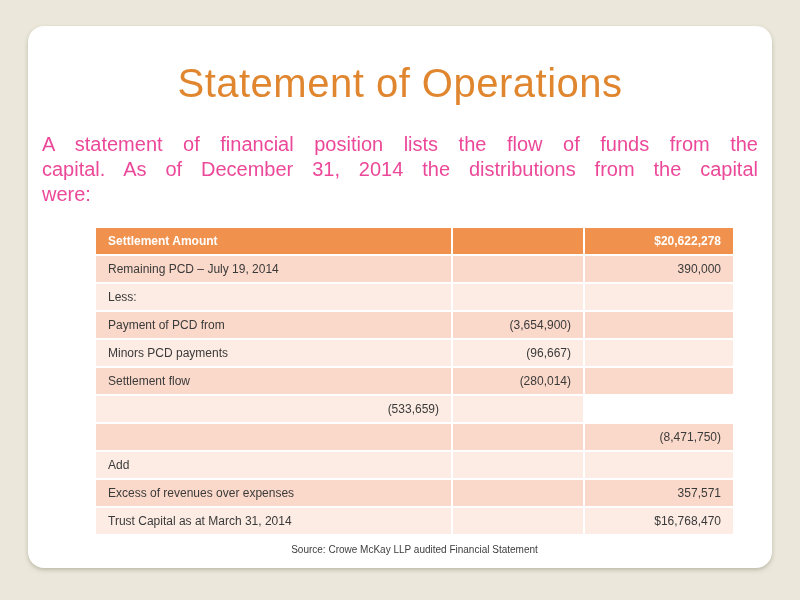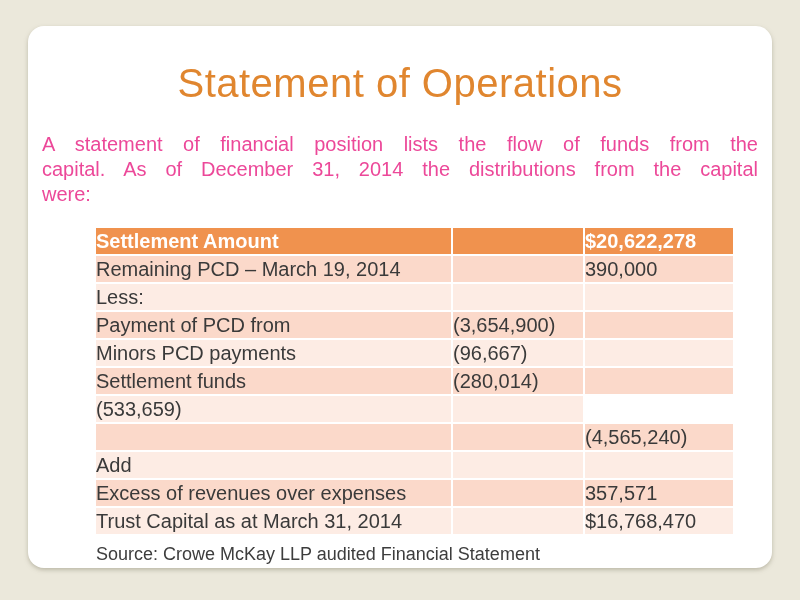--- a/index.html
+++ b/index.html
@@ -58,41 +58,41 @@
   }
   .trow {
     display: grid;
     grid-template-columns: 355px 130px 148px;
     column-gap: 2px;
   }
   .cell {
     box-sizing: border-box;
     height: 26px;
     line-height: 26px;
-    padding: 0 0;
-    font-size: 20px;
+    padding: 0 12px;
+    font-size: 12px;
     color: #3a3a3a;
     white-space: nowrap;
     overflow: hidden;
   }
-  .c2, .c3 { }
+  .c2, .c3 { text-align: right; }
   .trow.header .cell {
     background: var(--header-bg, #F0924E);
     color: #ffffff;
     font-weight: bold;
   }
   .trow.dark .cell  { background: var(--row-dark, #FBD9CA); }
   .trow.light .cell { background: var(--row-light, #FDECE4); }
   .source {
     position: absolute;
     left: 68px;
     top: 518px;
     width: 637px;
-    text-align: left;
-    font-size: 18px;
+    text-align: center;
+    font-size: 10px;
     color: #3d3d3d;
   }
 </style>
 </head>
 <body>
 
 <div class="page">
   <div class="card">
 
     <h1 class="title">Statement of Operations</h1>
@@ -104,21 +104,21 @@
     </div>
 
     <div class="table">
       <div class="trow header">
         <div class="cell c1">Settlement Amount</div>
         <div class="cell c2"></div>
         <div class="cell c3">$20,622,278</div>
       </div>
 
       <div class="trow dark">
-        <div class="cell c1">Remaining PCD – March 19, 2014</div>
+        <div class="cell c1">Remaining PCD – July 19, 2014</div>
         <div class="cell c2"></div>
         <div class="cell c3">390,000</div>
       </div>
 
       <div class="trow light">
         <div class="cell c1">Less:</div>
         <div class="cell c2"></div>
         <div class="cell c3"></div>
       </div>
 
@@ -128,34 +128,34 @@
         <div class="cell c3"></div>
       </div>
 
       <div class="trow light">
         <div class="cell c1">Minors PCD payments</div>
         <div class="cell c2">(96,667)</div>
         <div class="cell c3"></div>
       </div>
 
       <div class="trow dark">
-        <div class="cell c1">Settlement funds</div>
+        <div class="cell c1">Settlement flow</div>
         <div class="cell c2">(280,014)</div>
         <div class="cell c3"></div>
       </div>
 
       <div class="trow light">
         <div class="cell c2">(533,659)</div>
         <div class="cell c3"></div>
       </div>
 
       <div class="trow dark">
         <div class="cell c1"></div>
         <div class="cell c2"></div>
-        <div class="cell c3">(4,565,240)</div>
+        <div class="cell c3">(8,471,750)</div>
       </div>
 
       <div class="trow light">
         <div class="cell c1">Add</div>
         <div class="cell c2"></div>
         <div class="cell c3"></div>
       </div>
 
       <div class="trow dark">
         <div class="cell c1">Excess of revenues over expenses</div>

